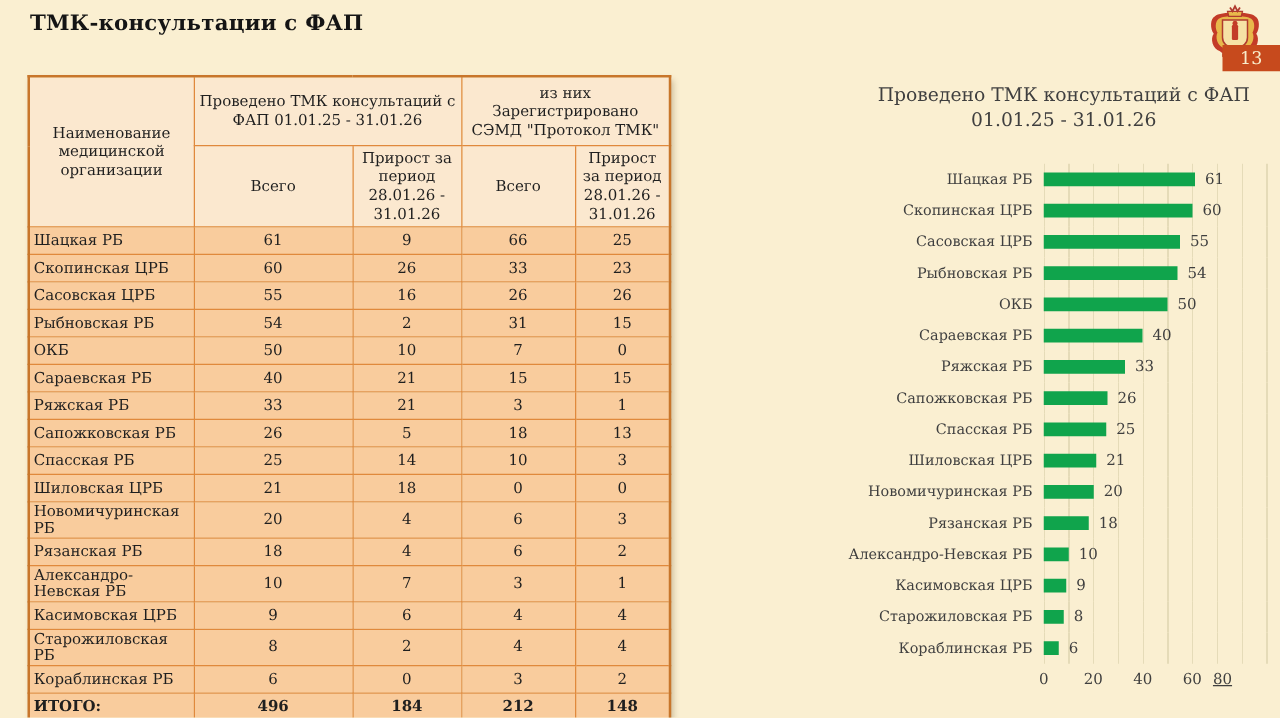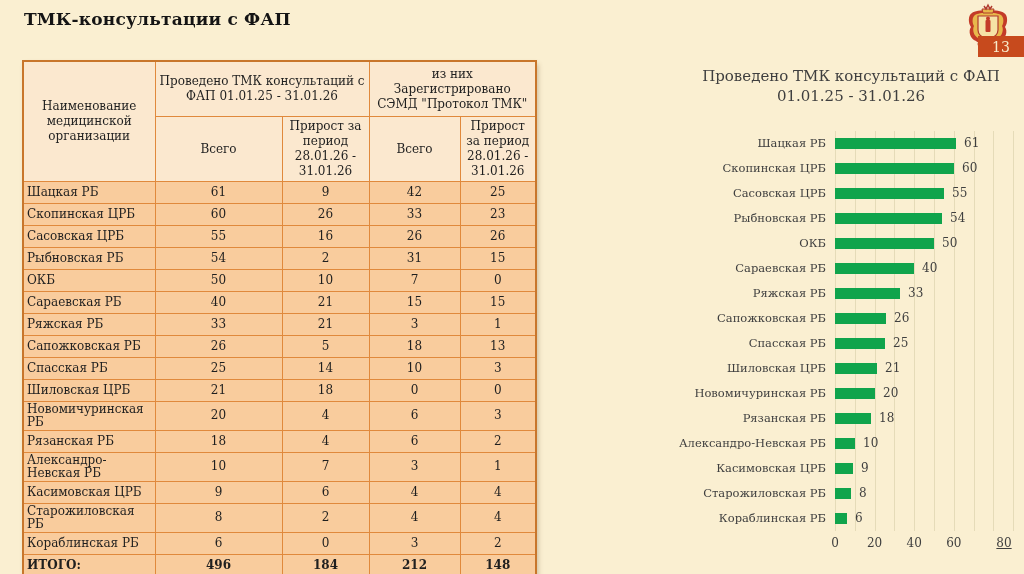--- a/index.html
+++ b/index.html
@@ -107,21 +107,21 @@
         <th>Прирост за период 28.01.26 - 31.01.26</th>
         <th>Всего</th>
         <th>Прирост за период 28.01.26 - 31.01.26</th>
       </tr>
     </thead>
     <tbody id="table-body">
         <tr>
           <td class="name">Шацкая РБ</td>
           <td class="num">61</td>
           <td class="num">9</td>
-          <td class="num">42</td>
+          <td class="num">66</td>
           <td class="num">25</td>
         </tr>
         <tr>
           <td class="name">Скопинская ЦРБ</td>
           <td class="num">60</td>
           <td class="num">26</td>
           <td class="num">33</td>
           <td class="num">23</td>
         </tr>
         <tr>
@@ -351,16 +351,16 @@
         </div>
       </div>
     </div>
   <div class="axis-row">
     <div class="clabel"></div>
     <div class="axis-area" id="axis-area">
         <span class="tick" style="left: 0px;">0</span>
         <span class="tick" style="left: 39.6px;">20</span>
         <span class="tick" style="left: 79.2px;">40</span>
         <span class="tick" style="left: 118.8px;">60</span>
-        <span class="tick" style="left: 169px; text-decoration: underline;">80</span>
+        <span class="tick" style="left: 143px; text-decoration: underline;">80</span>
       </div>
   </div>
 </div>
 
 </body></html>

